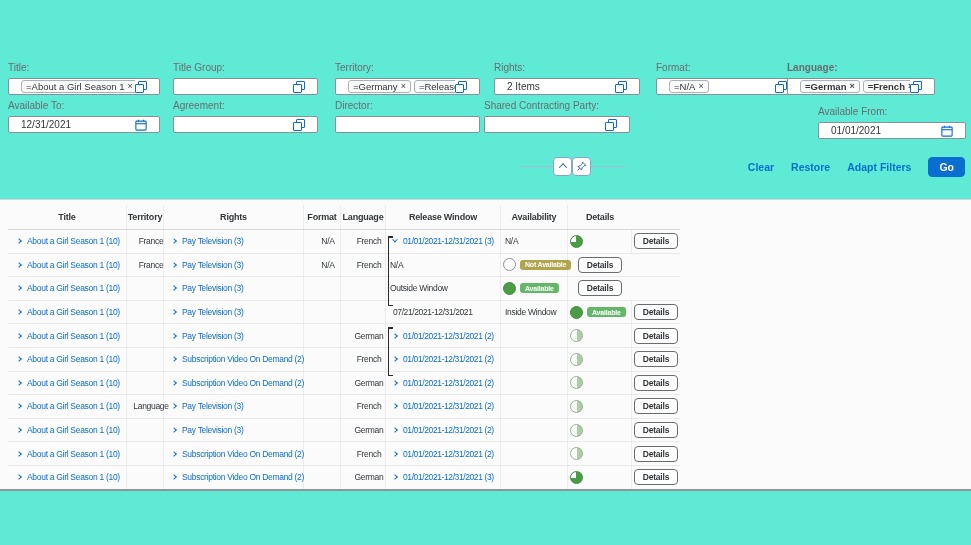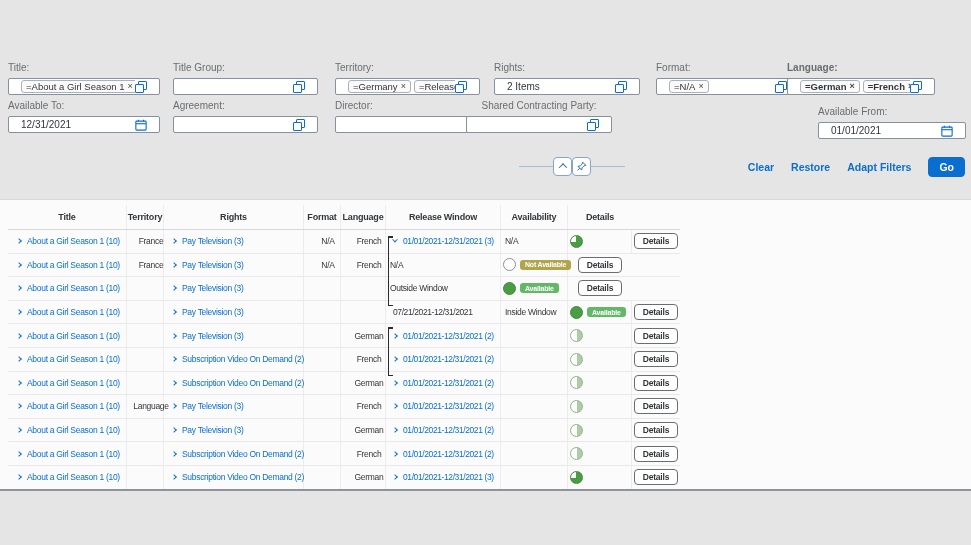--- a/index.html
+++ b/index.html
@@ -1,17 +1,17 @@
 <!DOCTYPE html>
 <html><head>
 <meta charset="utf-8">
 <style>
   * { margin:0; padding:0; box-sizing:border-box; }
   body { background:#fff; font-family:"Liberation Sans", sans-serif; }
-  .page { position:relative; width:971px; height:545px; background:#e5e5e5; overflow:hidden; }
+  .page { position:relative; width:971px; height:545px; background:#5eead4; overflow:hidden; }
 
   
   .fg { position:absolute; }
   .fg .flabel { display:block; font-size:10px; color:#6a6d70; line-height:12px; margin-bottom:4px; white-space:nowrap; }
   .f-box { height:17px; border:1px solid #85929e; border-radius:2px; background:#fff;
            display:flex; align-items:center; justify-content:space-between; padding:0 12px; }
   .f-val { font-size:10px; color:#32363a; white-space:nowrap; }
   .tokens { display:flex; gap:3px; align-items:center; overflow:hidden; }
   .token { display:inline-flex; align-items:center; gap:3px; border:1px solid #aab2b9; border-radius:3px;
            background:#fafafa; font-size:9.5px; color:#32363a; padding:0 4px; height:13px; white-space:nowrap; }
@@ -188,21 +188,21 @@
       </div>
     </div>
 
     <div class="fg" style="left:335px; top:100px; width:145px;">
       <span class="flabel">Director:</span>
       <div class="f-box">
         <span class="tokens"></span>
       </div>
     </div>
 
-    <div class="fg" style="left:466px; top:100px; width:146px;text-align:center;">
+    <div class="fg" style="left:484px; top:100px; width:146px;">
       <span class="flabel">Shared Contracting Party:</span>
       <div class="f-box">
         <span class="tokens"></span>
         <span class="vh"></span>
       </div>
     </div>
 
     <div class="fg" style="left:818px; top:106px; width:148px;">
       <span class="flabel">Available From:</span>
       <div class="f-box">

